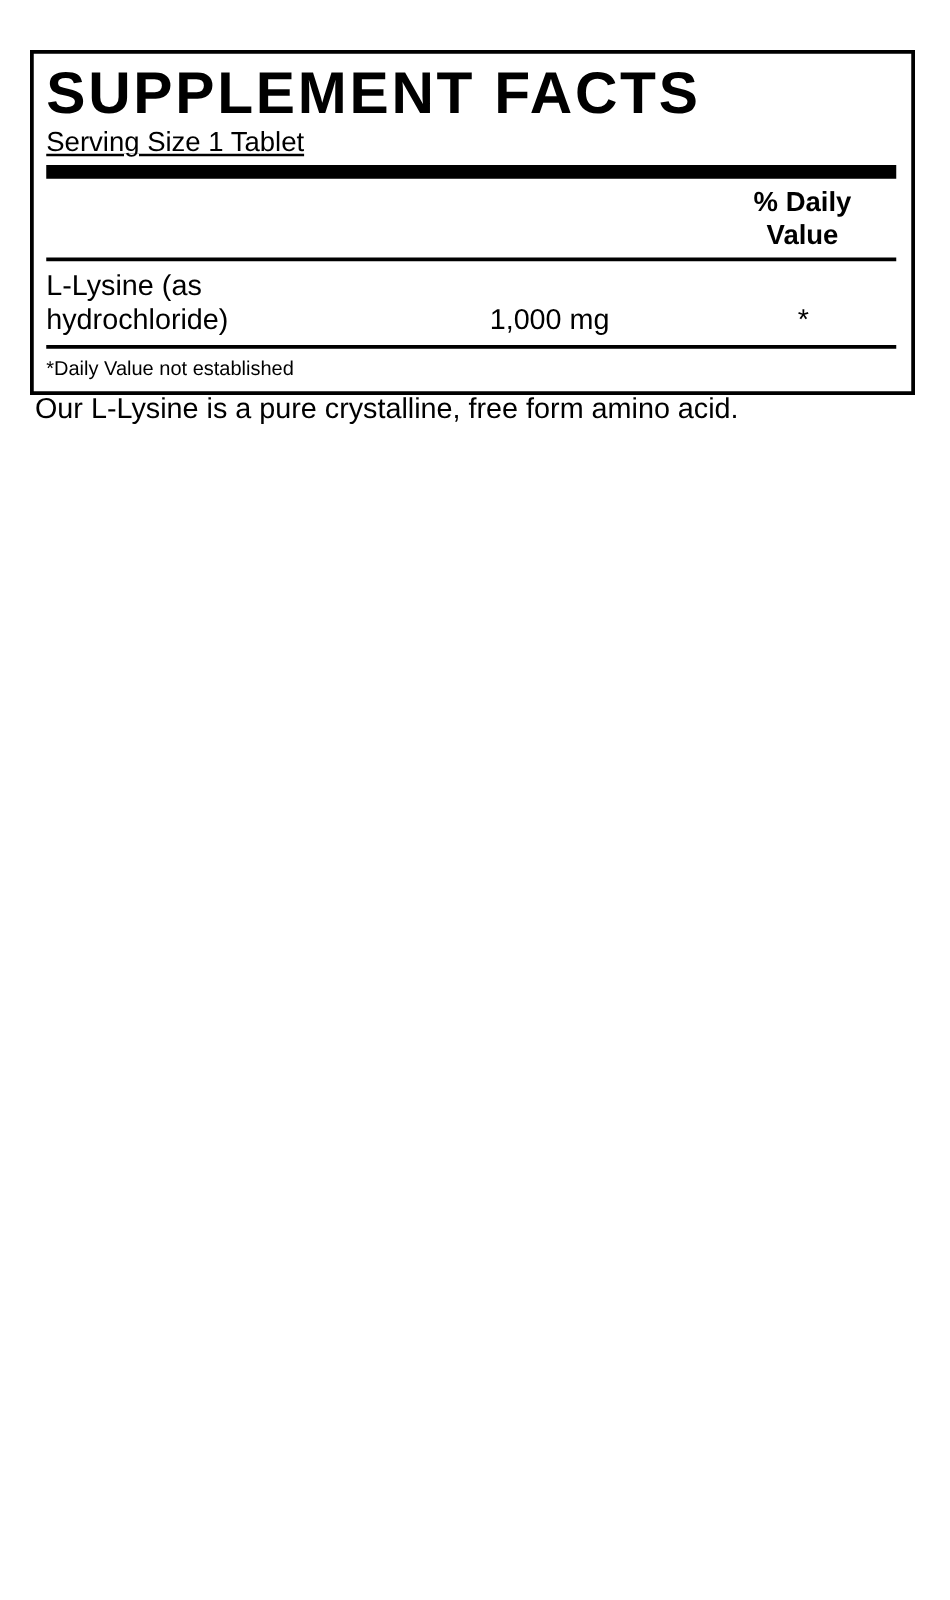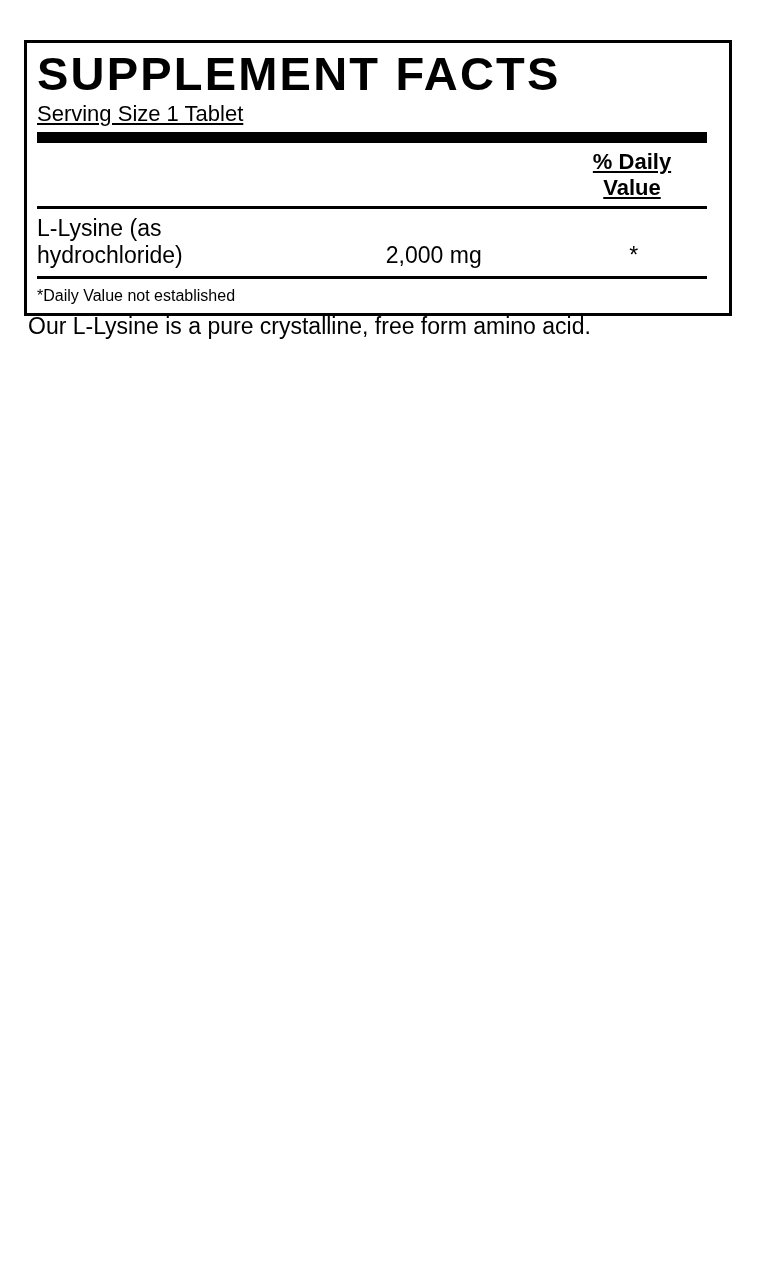--- a/index.html
+++ b/index.html
@@ -25,21 +25,21 @@
   }
 
   
   .facts-panel {
     position: absolute;
     left: 24px;
     top: 40px;
     width: 708px;
     box-sizing: border-box;
     border: 3px solid #000;
-    padding: 4px 22px 0 10px;
+    padding: 4px 12px 0 10px;
     background: #fff;
   }
 
   .facts-title {
     font-size: 47px;
     font-weight: bold;
     letter-spacing: 2.2px;
     line-height: 1.05;
     margin: 2px 0 0 0;
     white-space: nowrap;
@@ -74,21 +74,20 @@
     font-size: 22px;
     font-weight: bold;
     line-height: 1.2;
   }
   .col-head .daily {
     width: 150px;
     text-align: center;
     font-size: 22px;
     font-weight: bold;
     line-height: 1.2;
-    text-decoration: underline;
   }
 
   .nutrient-row {
     display: flex;
     align-items: flex-end;
     padding: 6px 0 6px 0;
   }
   .nutrient-row .name {
     flex: 1 1 auto;
     font-size: 23px;
@@ -153,21 +152,21 @@
       <div class="daily">
         <div>% Daily</div>
         <div>Value</div>
       </div>
     </div>
 
     <div class="rule-thin"></div>
 
     <div class="nutrient-row">
       <div class="name">L-Lysine (as hydrochloride)</div>
-      <div class="amt">2,000 mg</div>
+      <div class="amt">1,000 mg</div>
       <div class="dv">*</div>
     </div>
 
     <div class="rule-thin"></div>
 
     <div class="footnote">*Daily Value not established</div>
 
   </div>
 
   <div class="below">

